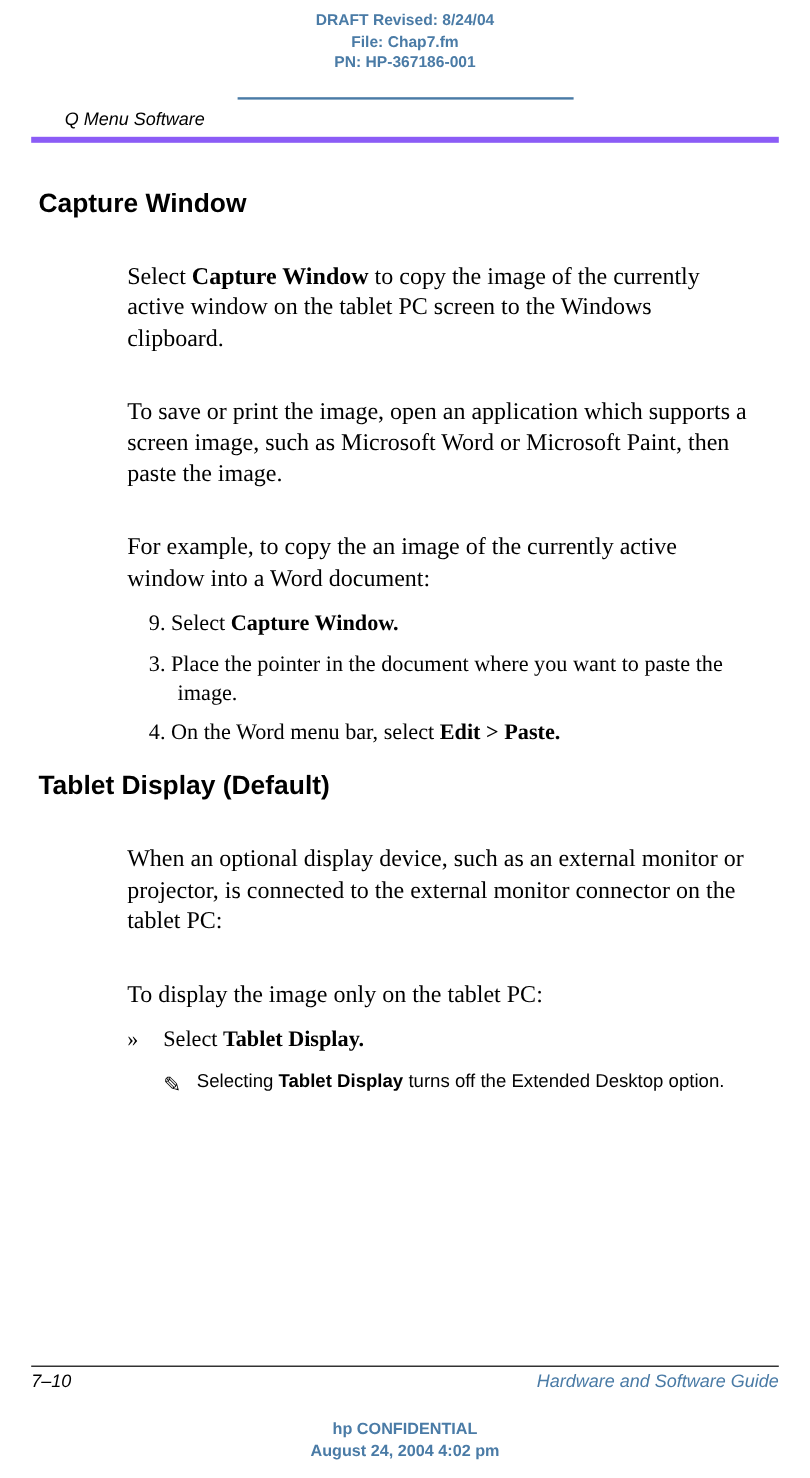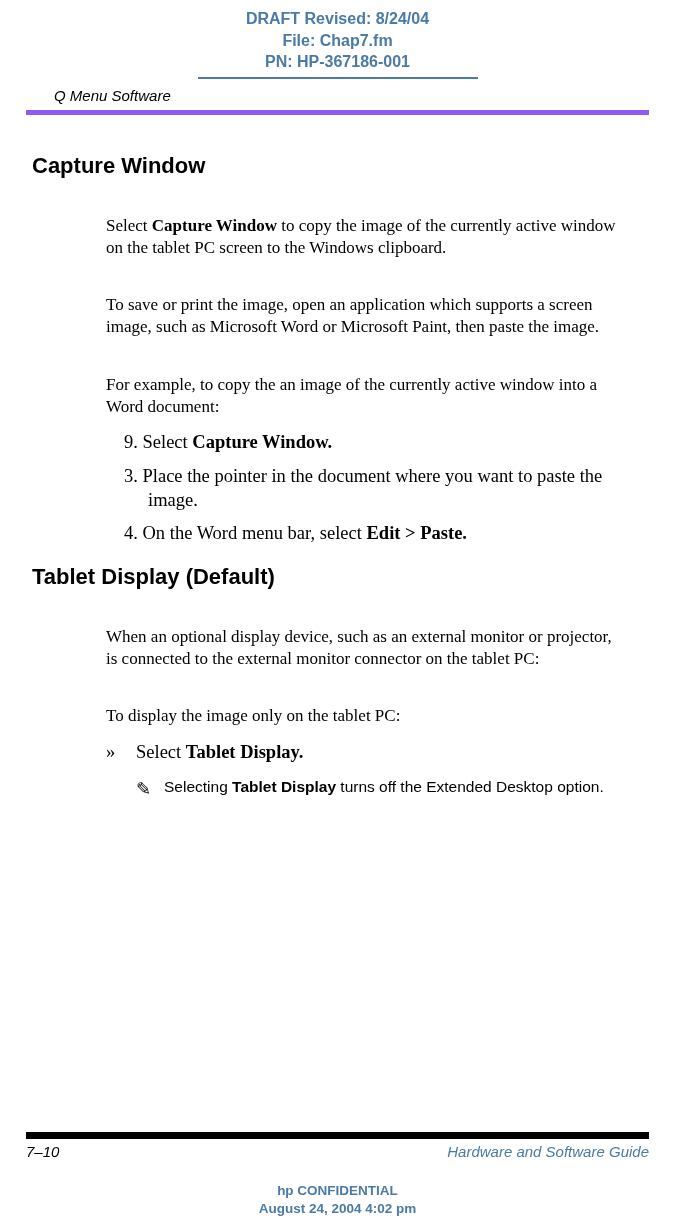--- a/index.html
+++ b/index.html
@@ -9,27 +9,27 @@
     background: #fff;
     font-family: "Times New Roman", Times, serif;
     color: #000;
     position: relative;
   }
   .draft-header {
     text-align: center;
     font-family: Arial, Helvetica, sans-serif;
     font-weight: bold;
     color: #4a7ba6;
-    font-size: 16px;
+    font-size: 13px;
     line-height: 1.35;
     padding-top: 8px;
     border-bottom: 2px solid #4a7ba6;
     width: 280px;
     margin: 0 auto 6px auto;
-    padding-bottom: 4px;
+    padding-bottom: 20px;
   }
   .running-head {
     font-family: Arial, Helvetica, sans-serif;
     font-style: italic;
     font-size: 15px;
     padding: 2px 28px 6px 28px;
     border-bottom: 5px solid #8b5cf6;
     margin: 0 26px 38px 26px;
   }
   .content {
@@ -40,21 +40,21 @@
     font-weight: bold;
     font-size: 22px;
     margin-bottom: 18px;
     margin-left: 4px;
   }
   .body-block {
     margin-left: 78px;
     margin-right: 10px;
   }
   p.para {
-    font-size: 17px;
+    font-size: 20px;
     line-height: 1.28;
     margin-bottom: 14px;
     margin-top: 36px;
   }
   ol.steps {
     list-style: none;
     margin-bottom: 18px;
   }
   ol.steps li {
     font-size: 18.5px;
@@ -85,21 +85,21 @@
   }
   .note-row .note-icon {
     width: 28px;
     flex-shrink: 0;
     font-size: 18px;
   }
   .footer-rule {
     position: absolute;
     left: 26px; right: 26px;
     bottom: 72px;
-    border-top: 7px solid #000000;
+    border-top: 1px solid #000000;
     padding-top: 4px;
     display: flex;
     justify-content: space-between;
     font-family: Arial, Helvetica, sans-serif;
     font-style: italic;
     font-size: 15px;
   }
   .footer-pg { color: #000; }
   .footer-guide { color: #4a7ba6; font-style: italic; }
   .conf-footer {

